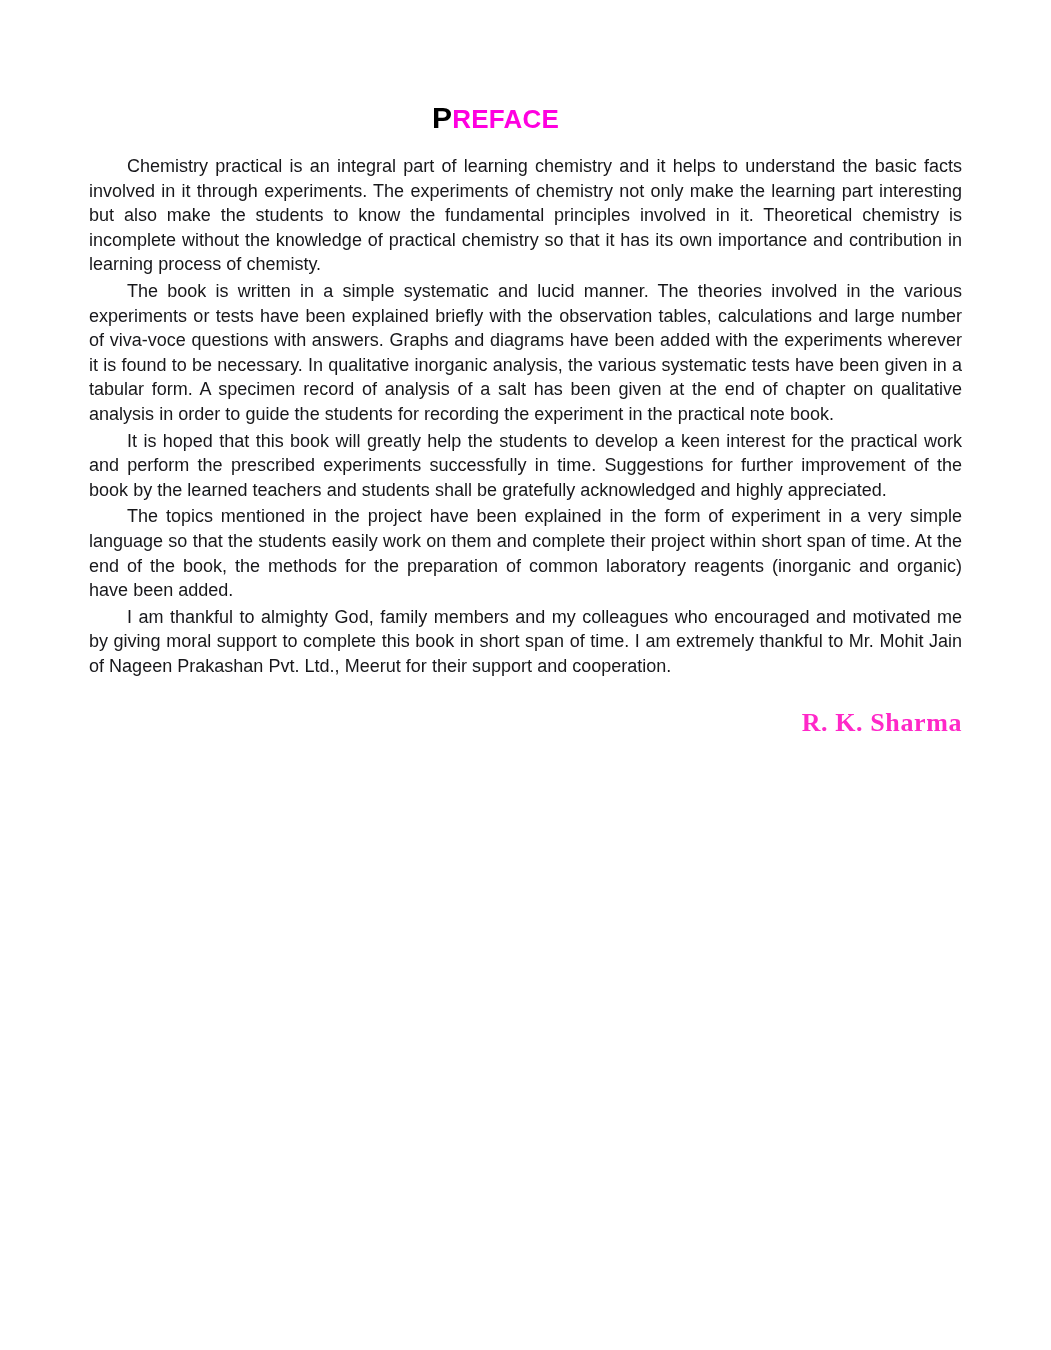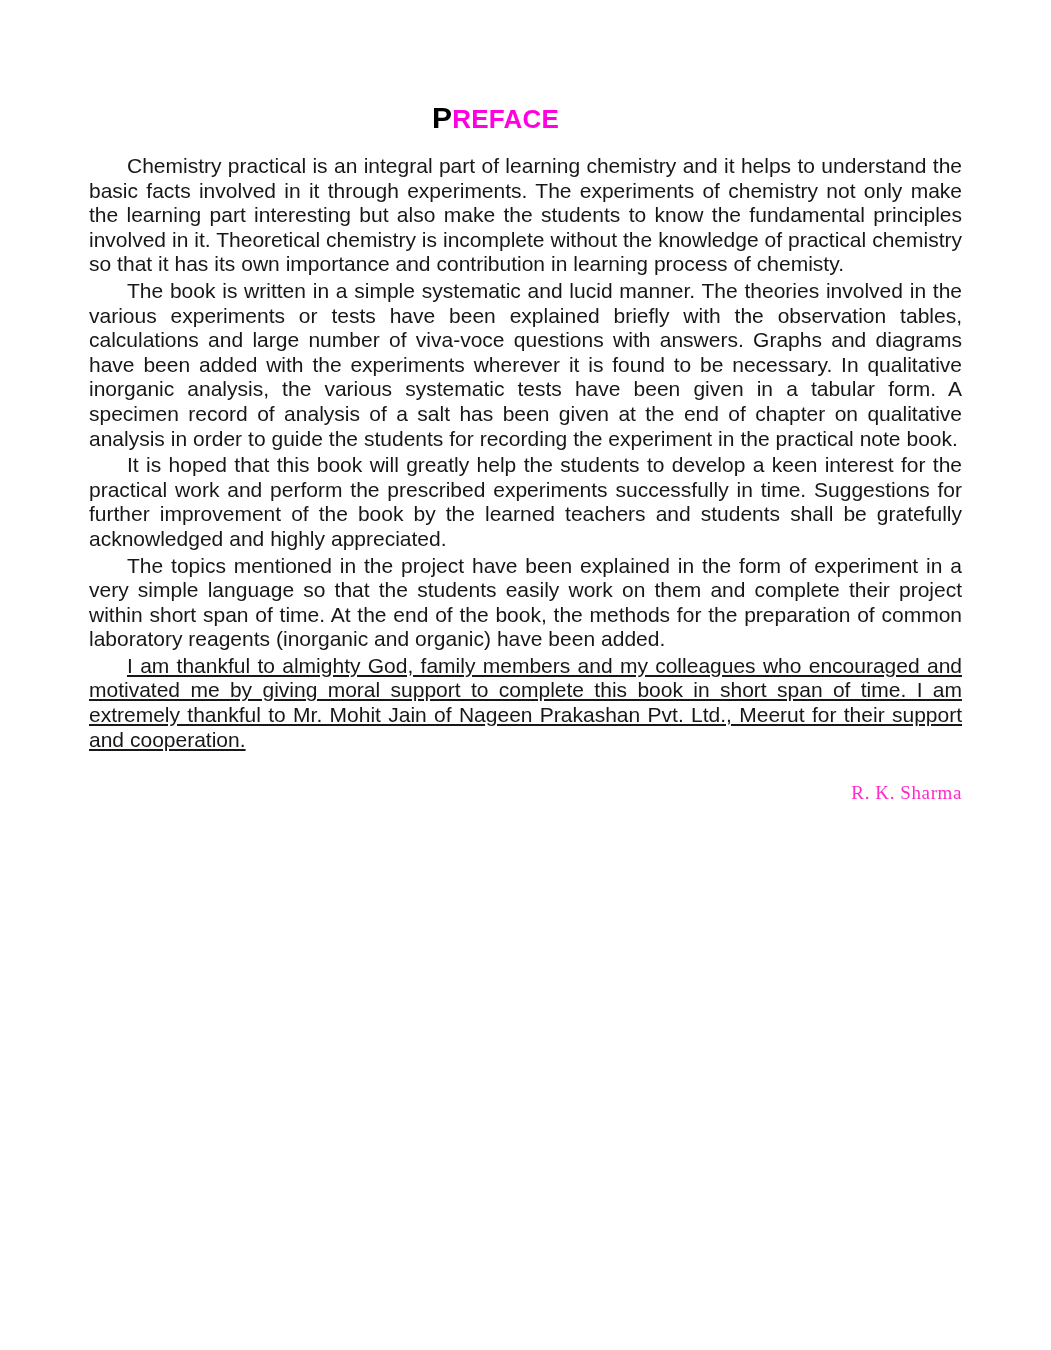--- a/index.html
+++ b/index.html
@@ -45,40 +45,39 @@
   }
   .doc-title .title-rest {
     font-size: 26px;
     color: #ff00e0;
   }
   p.para {
     margin: 0 0 2px 0;
     text-align: justify;
     text-justify: inter-word;
     text-indent: 38px;
-    font-size: 21px;
+    font-size: 18px;
     line-height: 24.6px;
     color: #17171a;
     -webkit-hyphens: none;
     hyphens: none;
     word-spacing: 0.1px;
   }
   p.para:last-of-type {
     margin-bottom: 0;
-    text-decoration: underline;
   }
   .signature-wrap {
     margin-top: 30px;
     text-align: right;
   }
   .signature {
     display: inline-block;
     font-family: "Liberation Serif", serif;
-    font-weight: normal;
-    font-size: 19px;
+    font-weight: bold;
+    font-size: 26px;
     color: #ff28c8;
     letter-spacing: 0.6px;
     white-space: pre;
   }
 </style>
 </head>
 <body>
 
 <div class="page">
   <div class="content">

